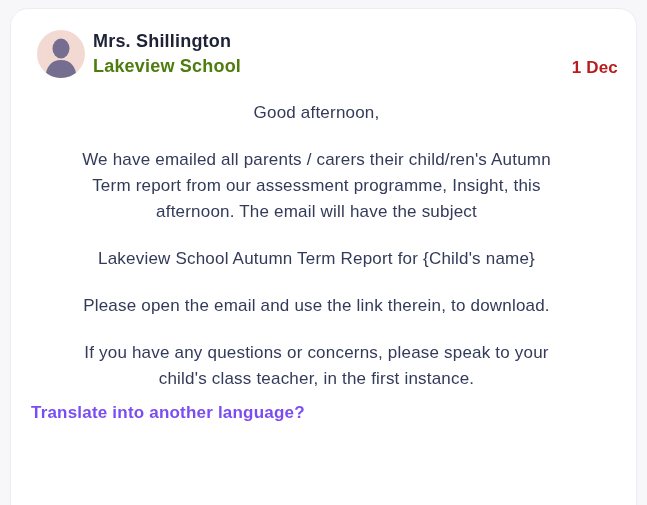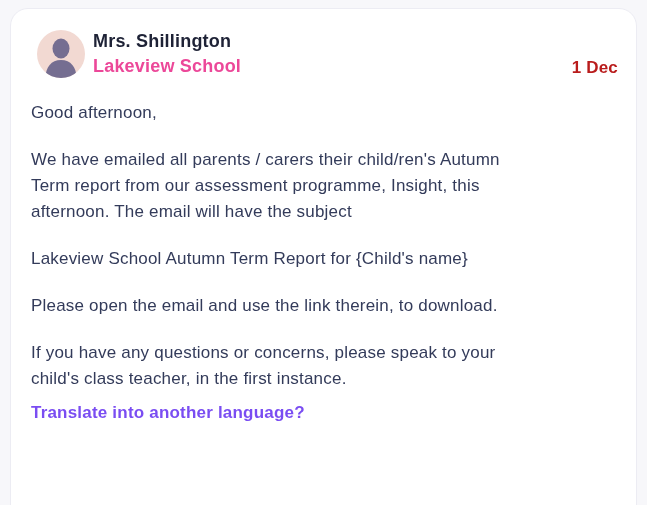--- a/index.html
+++ b/index.html
@@ -50,41 +50,42 @@
     font-weight: bold;
     line-height: 25px;
     letter-spacing: 0.2px;
     color: #1e2236;
   }
   .school-name {
     font-size: 18px;
     font-weight: bold;
     line-height: 24px;
     letter-spacing: 0.2px;
-    color: #ec4899;
+    color: #4d7c0f;
   }
   .post-date {
     margin-left: auto;
     padding-top: 3px;
     font-size: 17px;
     font-weight: bold;
     letter-spacing: 0.2px;
     color: #b91c1c;
     white-space: nowrap;
   }
   .message {
     padding: 22px 40px 0 20px;
   }
   .message p {
-    margin: 0 0 21px 0;
+    margin: 0 0 21px 6px;
     font-size: 17px;
     line-height: 26px;
     letter-spacing: 0.2px;
     color: #333b5a;
     white-space: pre-line;
+    text-align: center;
   }
   .translate-link {
     display: block;
     margin: -13px 0 0 0; 
     font-size: 17px;
     font-weight: bold;
     line-height: 26px;
     letter-spacing: 0.2px;
     color: #7a4df2;
     text-decoration: none;

